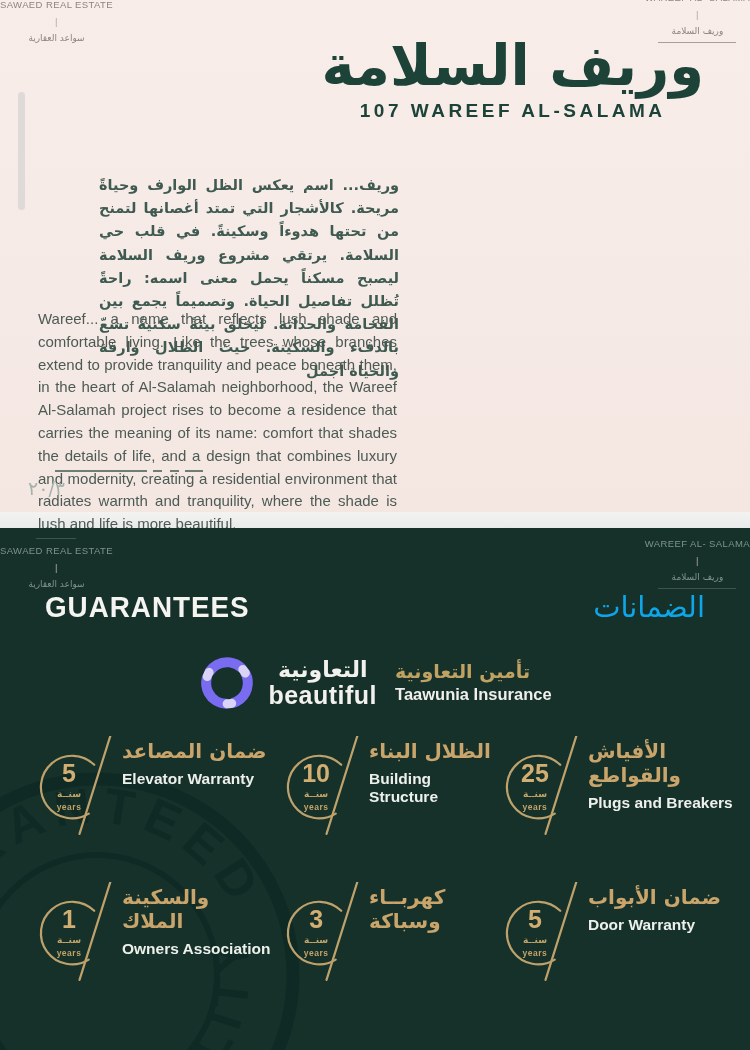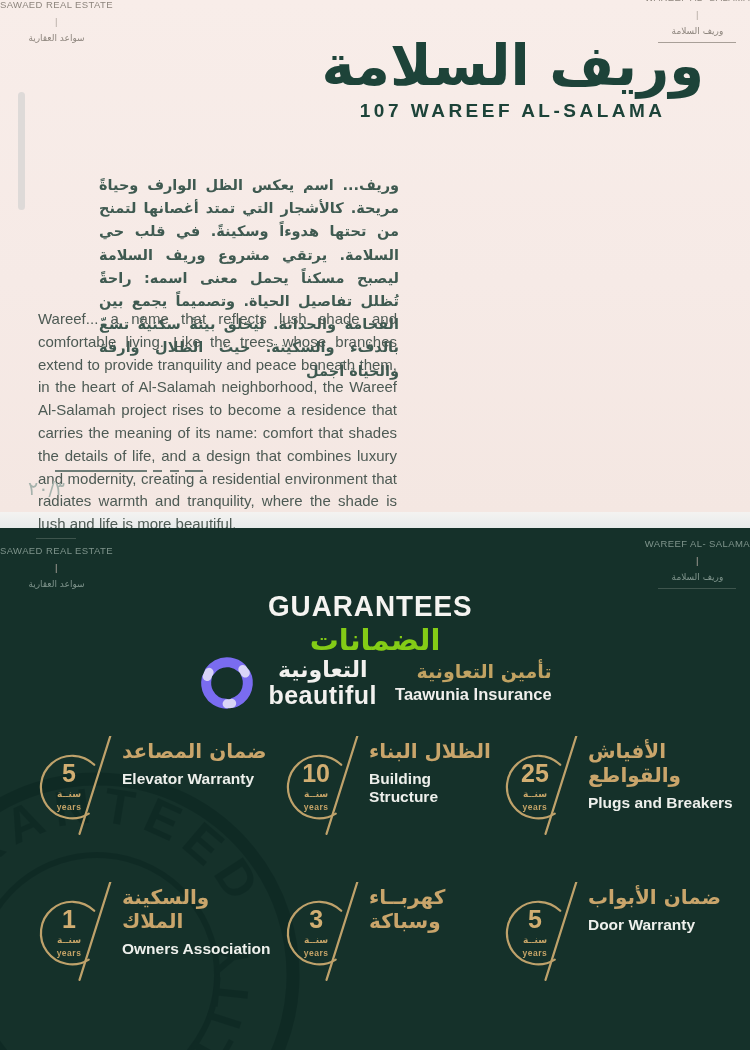--- a/index.html
+++ b/index.html
@@ -45,31 +45,31 @@
 
   
   .band { width:750px; height:16px; background:linear-gradient(180deg,#f4f3f1,#e7ebea); }
 
   
   .bottom-section { position:relative; width:750px; height:522px; background:#15312a; overflow:hidden; }
   .bottom-section .hdr { top:28px; color:#7f948c; }
   .bottom-section .hdr-rule { background:#3e554d; }
 
   .titles-row { position:absolute; top:62px; left:45px; right:45px;
-    display:flex; justify-content:space-between; align-items:center;flex-direction:column; }
+    display:flex; justify-content:space-between; align-items:flex-end; }
   .title-en { font-size:29px; font-weight:600; letter-spacing:1px; color:#f5f4f1; transform:scaleX(.96); transform-origin:left; }
-  .title-ar { font-family:"DejaVu Sans", sans-serif; direction:rtl; font-size:29px; font-weight:bold; color:#84cc16; }
+  .title-ar { font-family:"DejaVu Sans", sans-serif; direction:rtl; font-size:29px; font-weight:normal; color:#0ea5e9; }
 
   .insurer { position:absolute; top:126px; left:0; right:0;
     display:flex; justify-content:center; align-items:center; gap:12px; }
   .insurer-icon { width:58px; height:58px; flex:0 0 auto; }
   .insurer-name { text-align:center; }
   .insurer-name .ar { font-family:"DejaVu Sans", sans-serif; direction:rtl; font-size:22px; font-weight:bold; color:#f2f1ee; line-height:1.1; }
   .insurer-name .en { font-size:25px; font-weight:bold; letter-spacing:.5px; color:#f2f1ee; line-height:1.05; }
-  .insurer-label { margin-left:6px; text-align:right; }
+  .insurer-label { margin-left:6px; text-align:left; }
   .insurer-label .ar { font-family:"DejaVu Sans", sans-serif; direction:rtl; font-size:19px; font-weight:bold; color:#c0a262; line-height:1.25; }
   .insurer-label .en { font-size:16.5px; font-weight:600; color:#f0efec; line-height:1.3; }
 
   .badges { position:absolute; top:208px; left:28px; right:16px;
     display:grid; grid-template-columns:35% 31% 34%; row-gap:46px; }
   .badge { display:flex; align-items:flex-start; }
   .badge-icon-wrap { position:relative; width:92px; height:100px; flex:0 0 auto; }
   .badge-icon-wrap svg { position:absolute; left:0; top:0; }
   .badge-years { position:absolute; left:0; top:23px; width:82px; text-align:center;
     font-size:25px; font-weight:bold; color:#d2ae72; }

